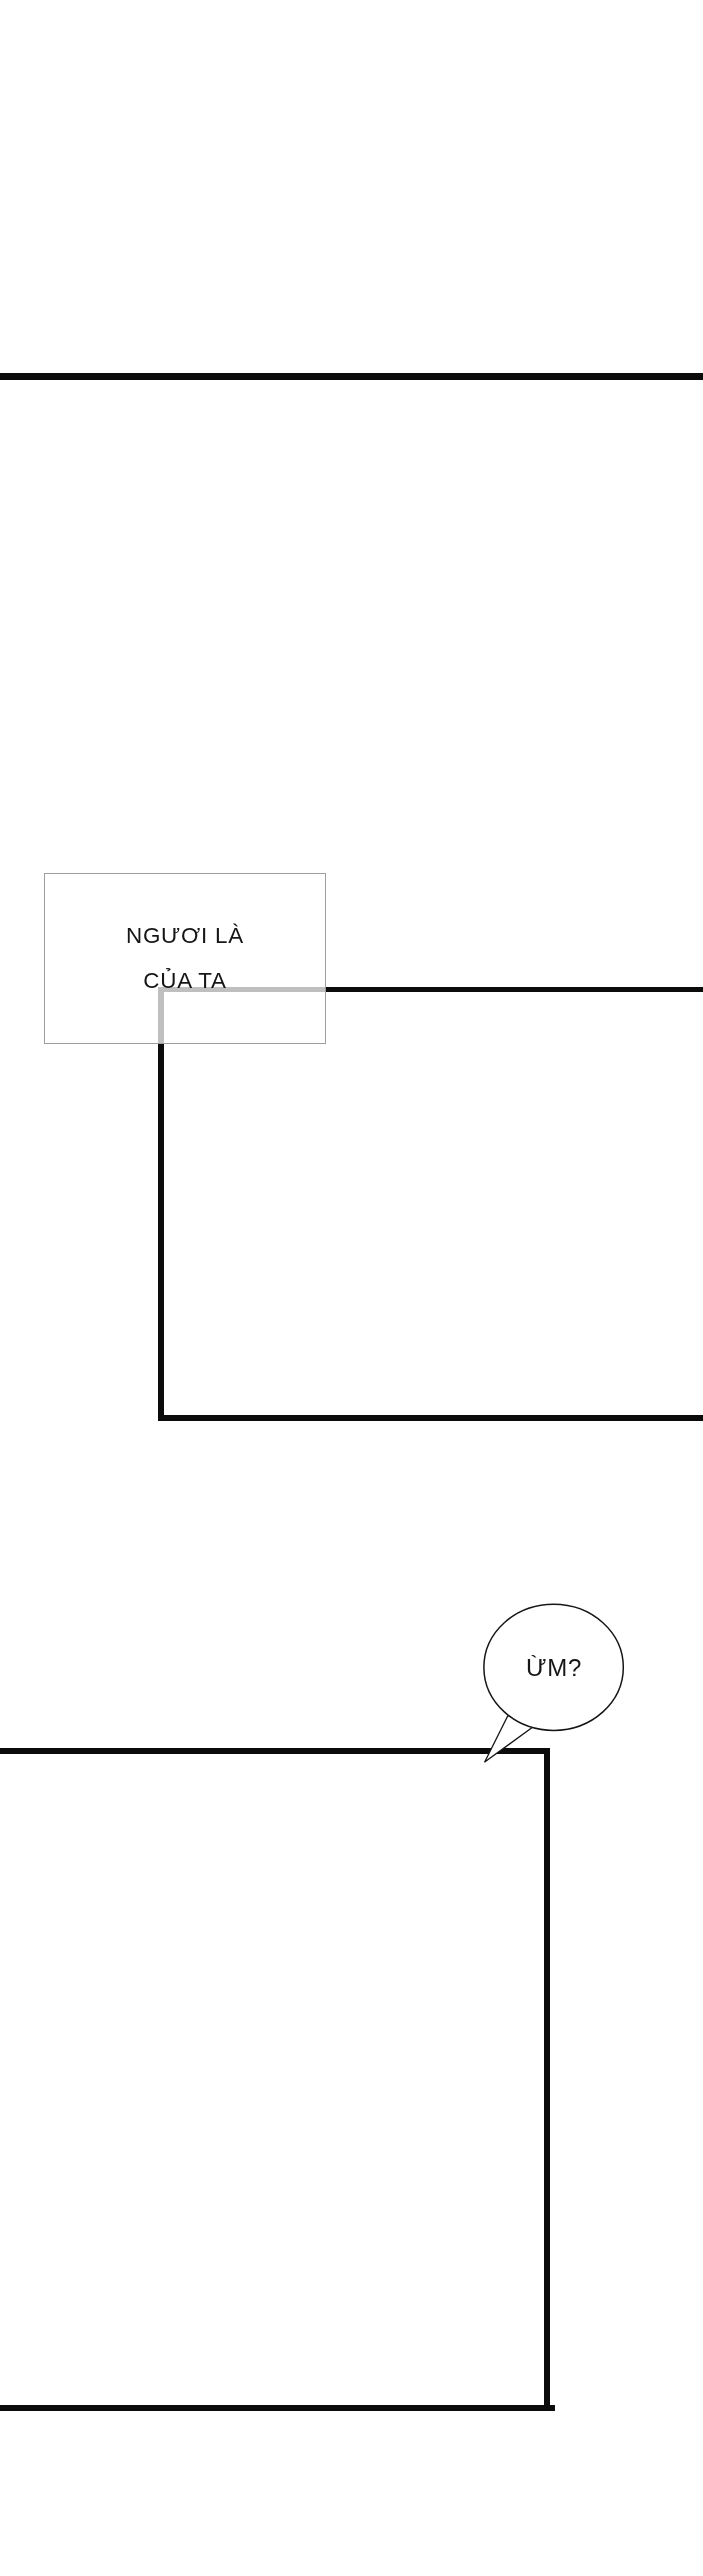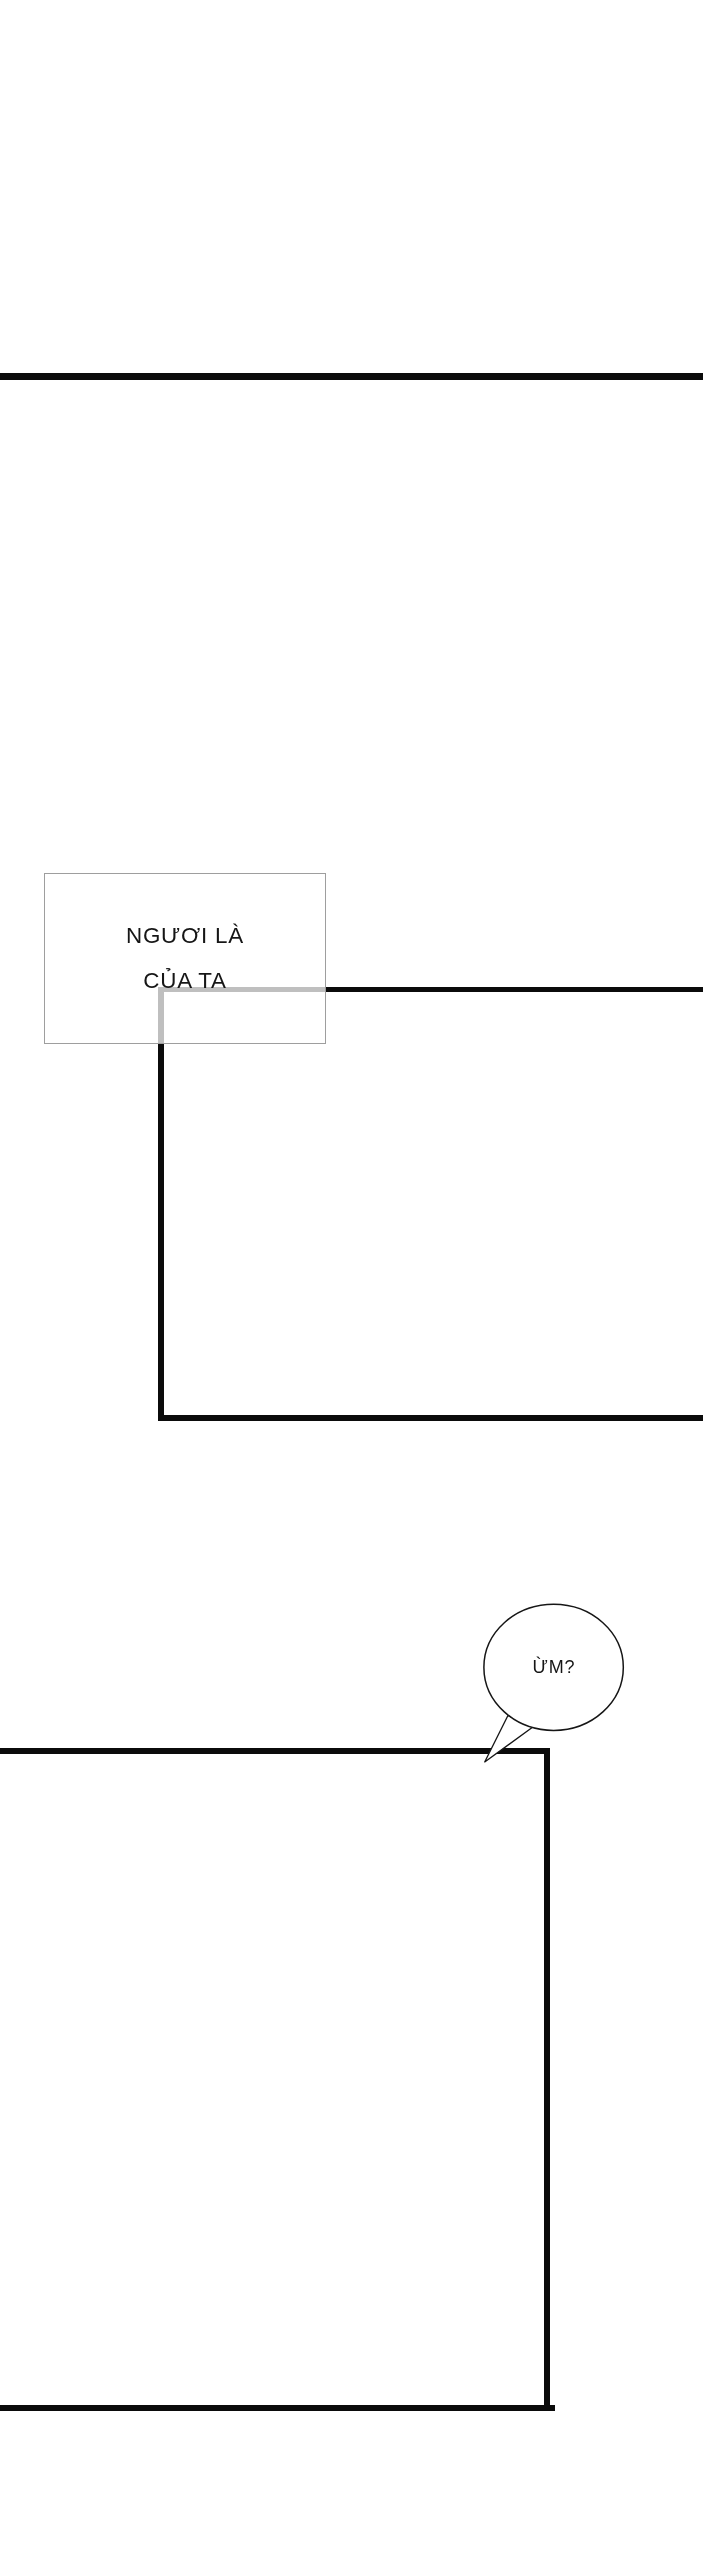--- a/index.html
+++ b/index.html
@@ -65,21 +65,21 @@
   .bubble-text {
     position: absolute;
     left: 496px;
     top: 1650px;
     width: 116px;
     height: 35px;
     z-index: 3;
     display: flex;
     align-items: center;
     justify-content: center;
-    font-size: 18px;
+    font-size: 24px;
     letter-spacing: 0.8px;
     color: #161616;
     white-space: nowrap;
   }
 </style>
 </head>
 <body>
 
 <div class="page">
 

